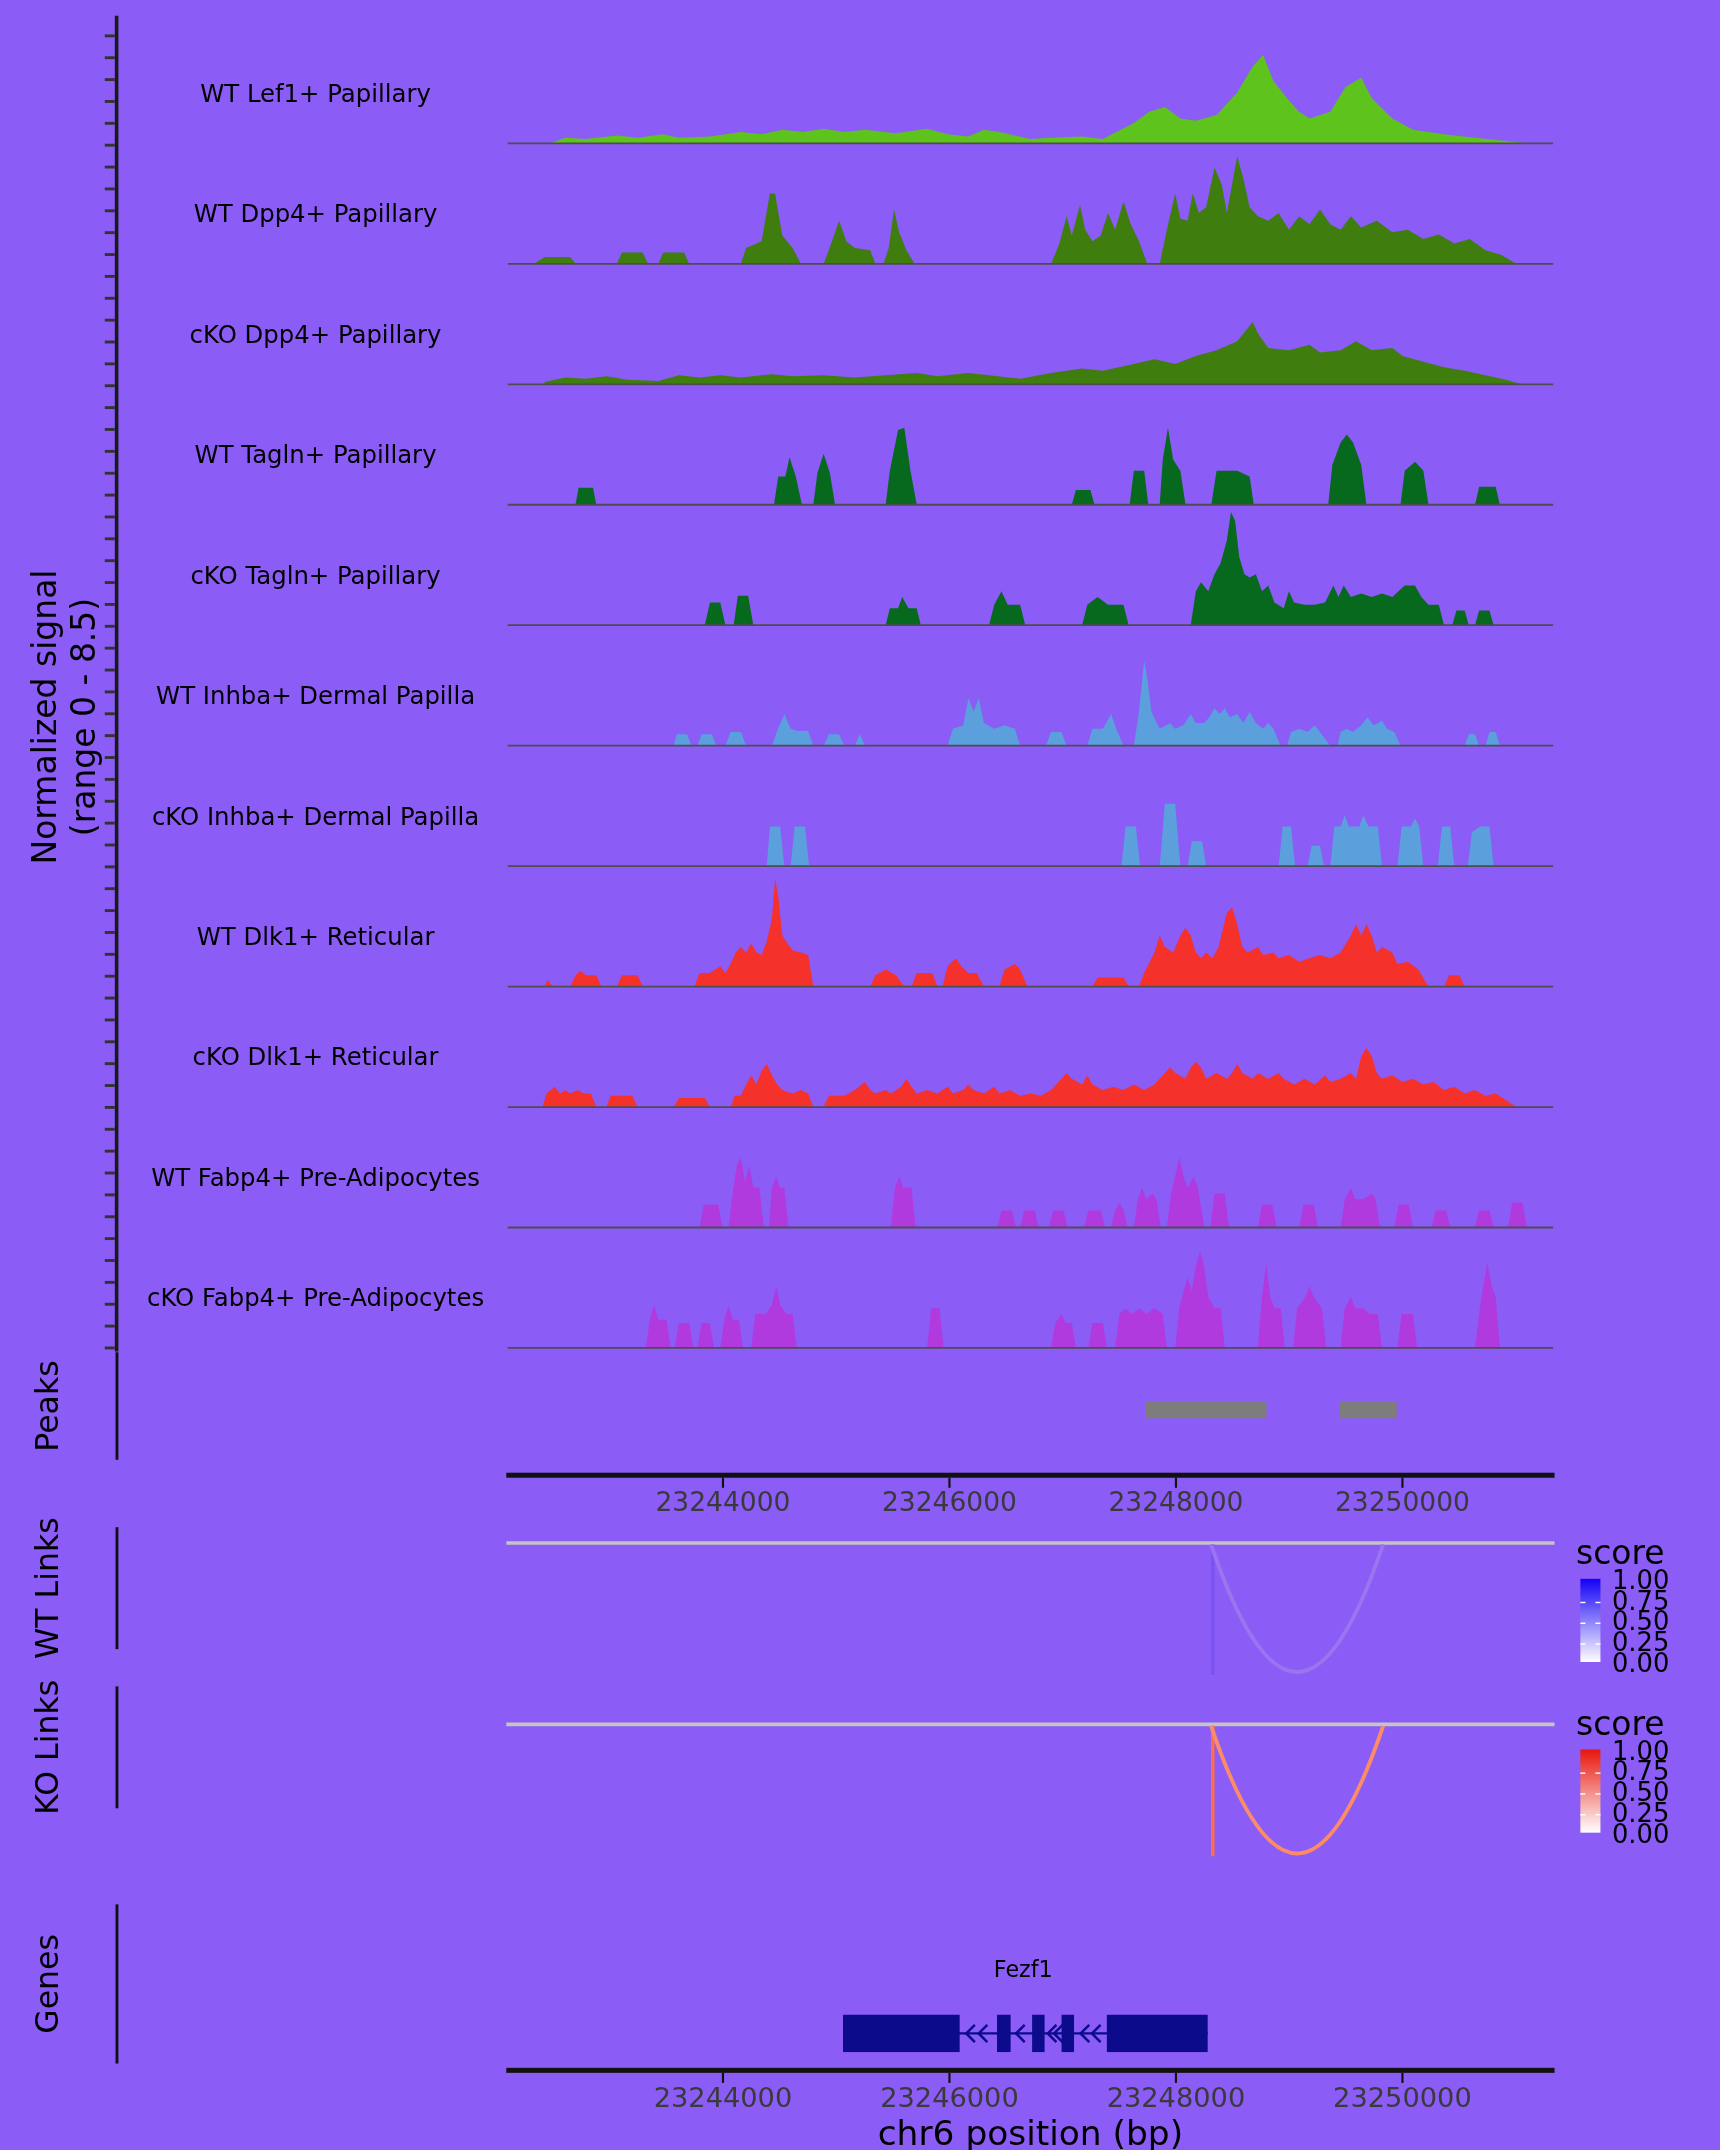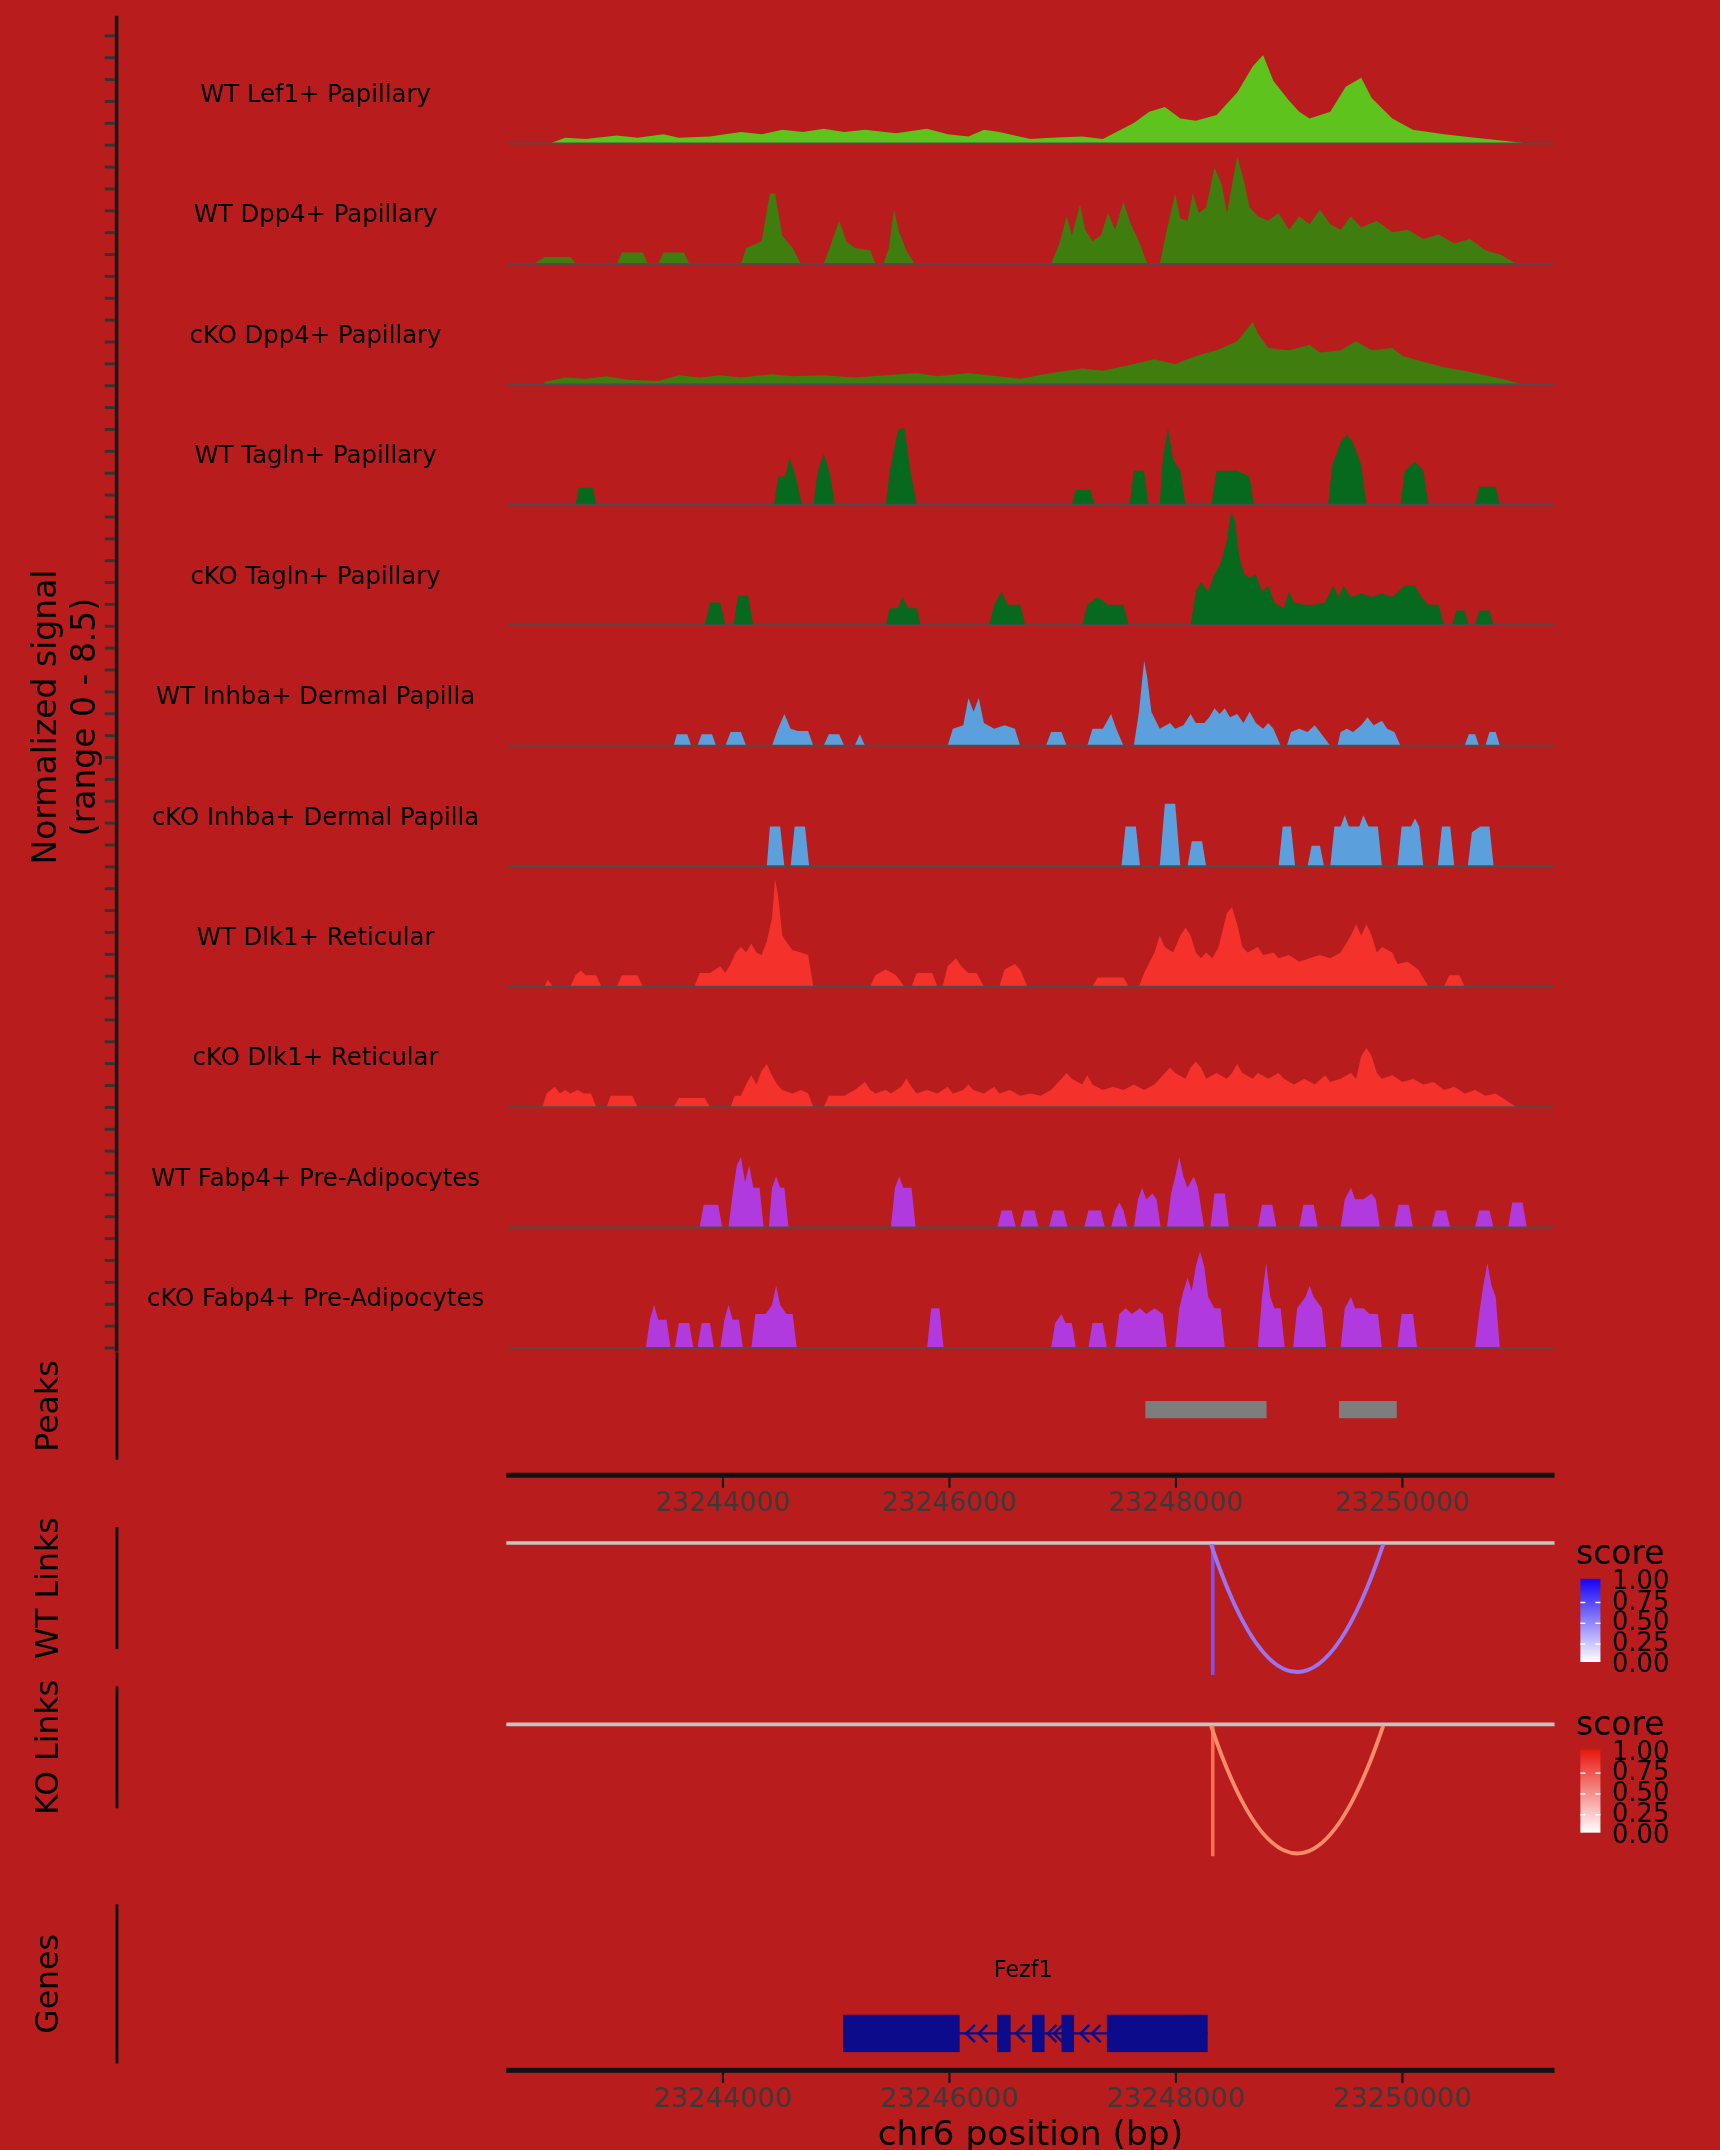--- a/index.html
+++ b/index.html
@@ -1,16 +1,16 @@
 <!DOCTYPE html>
 <html style="font-size:11.5px"><head>
 <meta charset="utf-8">
 <style>
   html,body{margin:0;padding:0;background:#ffffff;}
-  #canvas{position:relative;width:1721px;height:2151px;background:#b91c1c;overflow:hidden;
+  #canvas{position:relative;width:1721px;height:2151px;background:#8b5cf6;overflow:hidden;
           font-family:"DejaVu Sans","Liberation Sans",sans-serif;}
   svg{position:absolute;top:0;left:0;}
   text{font-family:"DejaVu Sans","Liberation Sans",sans-serif;}
 </style>
 </head>
 <body>
 
 <div id="canvas">
   <svg id="fig" width="1721" height="2151" viewBox="0 0 2400 3000">
     <defs id="defs">

